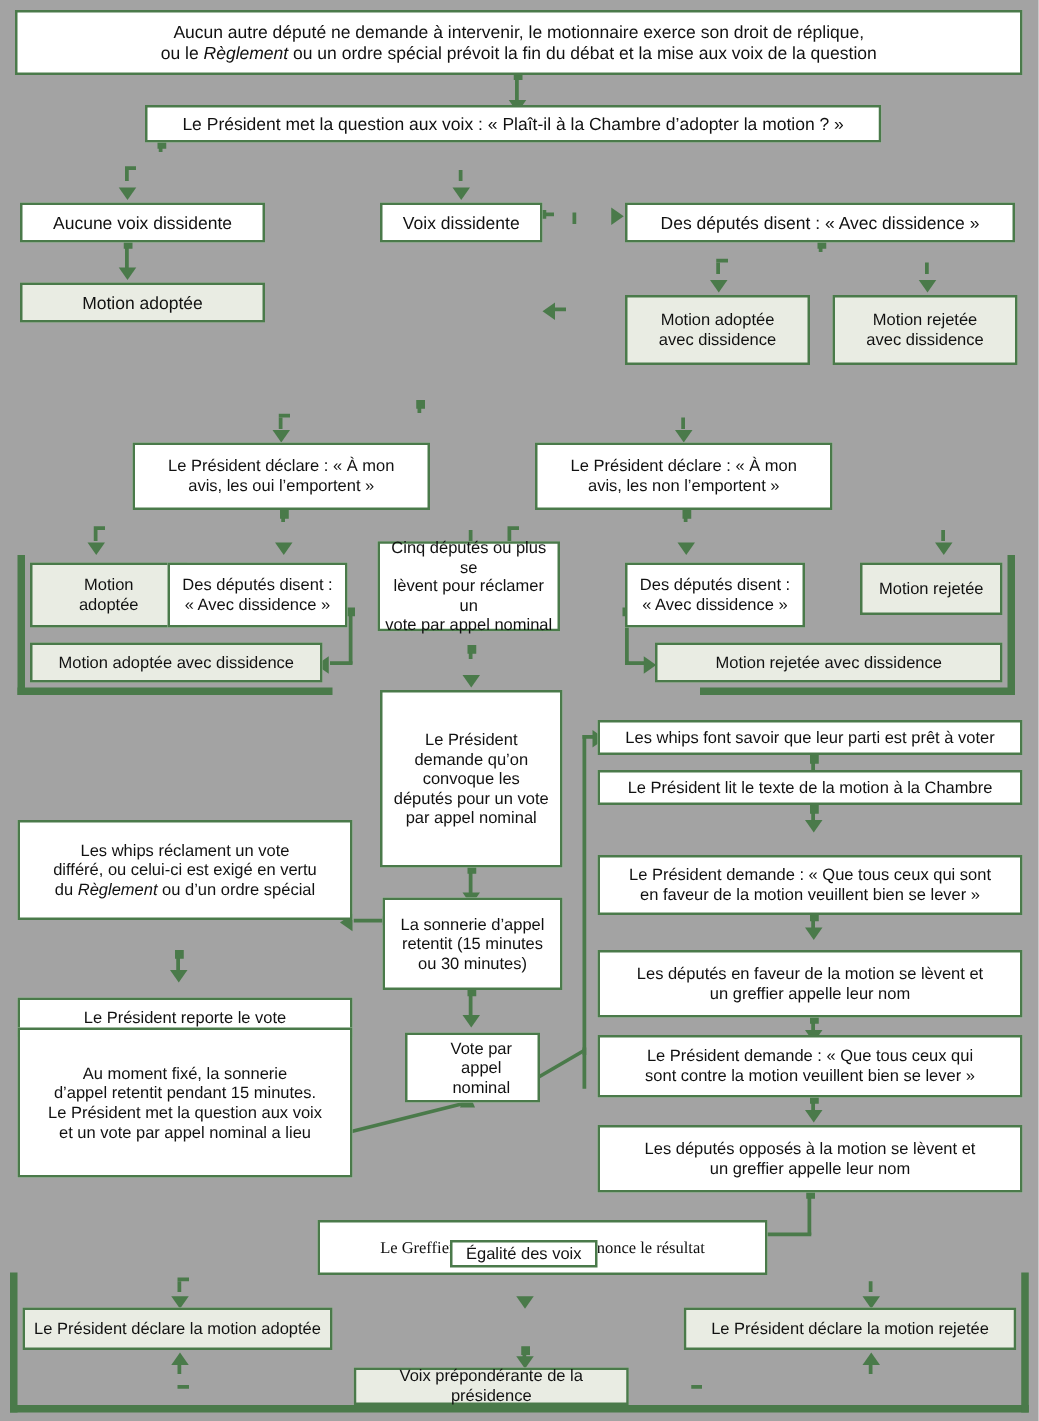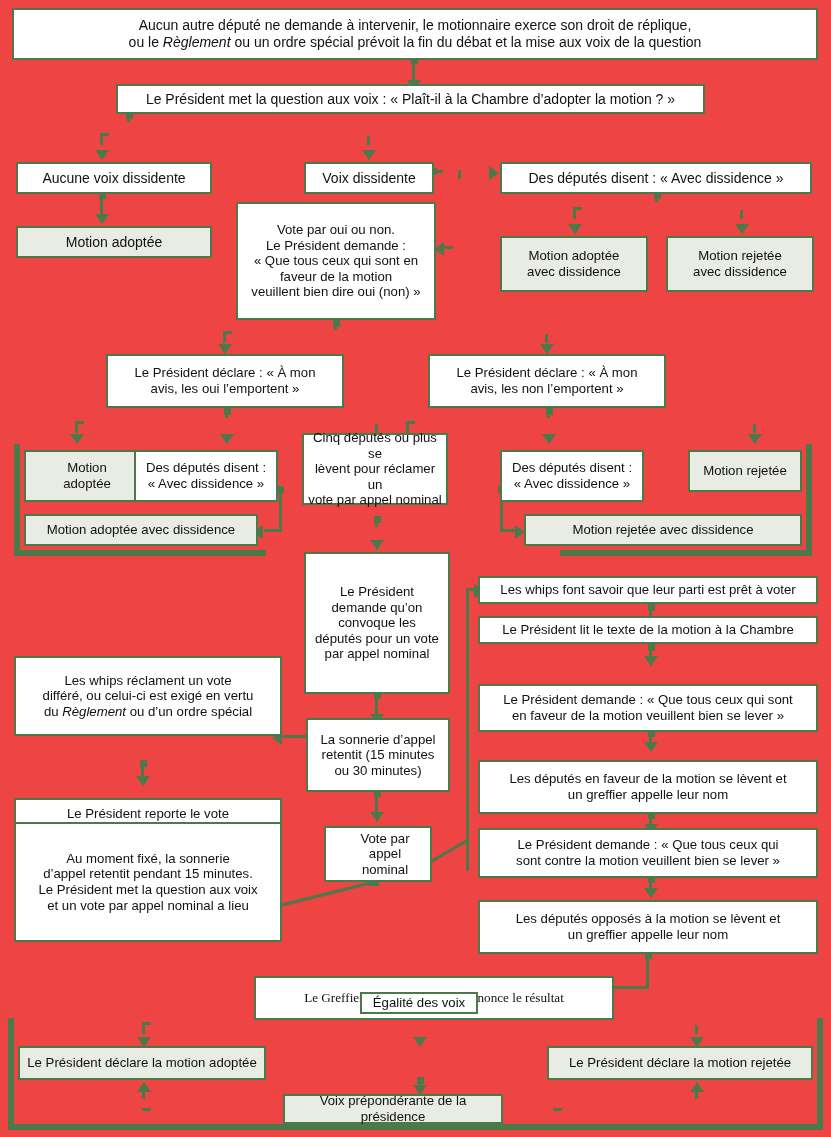--- a/index.html
+++ b/index.html
@@ -1,20 +1,20 @@
 <!DOCTYPE html>
 <html lang="fr"><head>
 <meta charset="utf-8">
 <style>
   html,body{margin:0;padding:0;background:#ffffff;}
   body{font-family:"Liberation Sans",sans-serif;}
   #canvas{
     position:relative;
     width:831px;height:1137px;
-    background:#ef4444;
+    background:#a3a3a3;
     overflow:hidden;
   }
   .node{
     position:absolute;
     box-sizing:border-box;
     border:2px solid #4a7a4a;
     background:#ffffff;
     color:#111111;
     display:flex;
     align-items:center;
@@ -231,27 +231,20 @@
   </div>
 
   <div class="node f14" style="left:500px;top:162px;width:312px;height:32px;">
     <span>Des députés disent : « Avec dissidence »</span>
   </div>
 
   <div class="node f14 shaded" style="left:16px;top:226px;width:196px;height:32px;">
     <span>Motion adoptée</span>
   </div>
 
-  <div class="node f13" style="left:236px;top:202px;width:200px;height:118px;">
-    <span>Vote par oui ou non.
-Le Président demande :
-« Que tous ceux qui sont en
-faveur de la motion
-veuillent bien dire oui (non) »</span>
-  </div>
 
   <div class="node f13 shaded" style="left:500px;top:236px;width:148px;height:56px;">
     <span>Motion adoptée
 avec dissidence</span>
   </div>
 
   <div class="node f13 shaded" style="left:666px;top:236px;width:148px;height:56px;">
     <span>Motion rejetée
 avec dissidence</span>
   </div>

